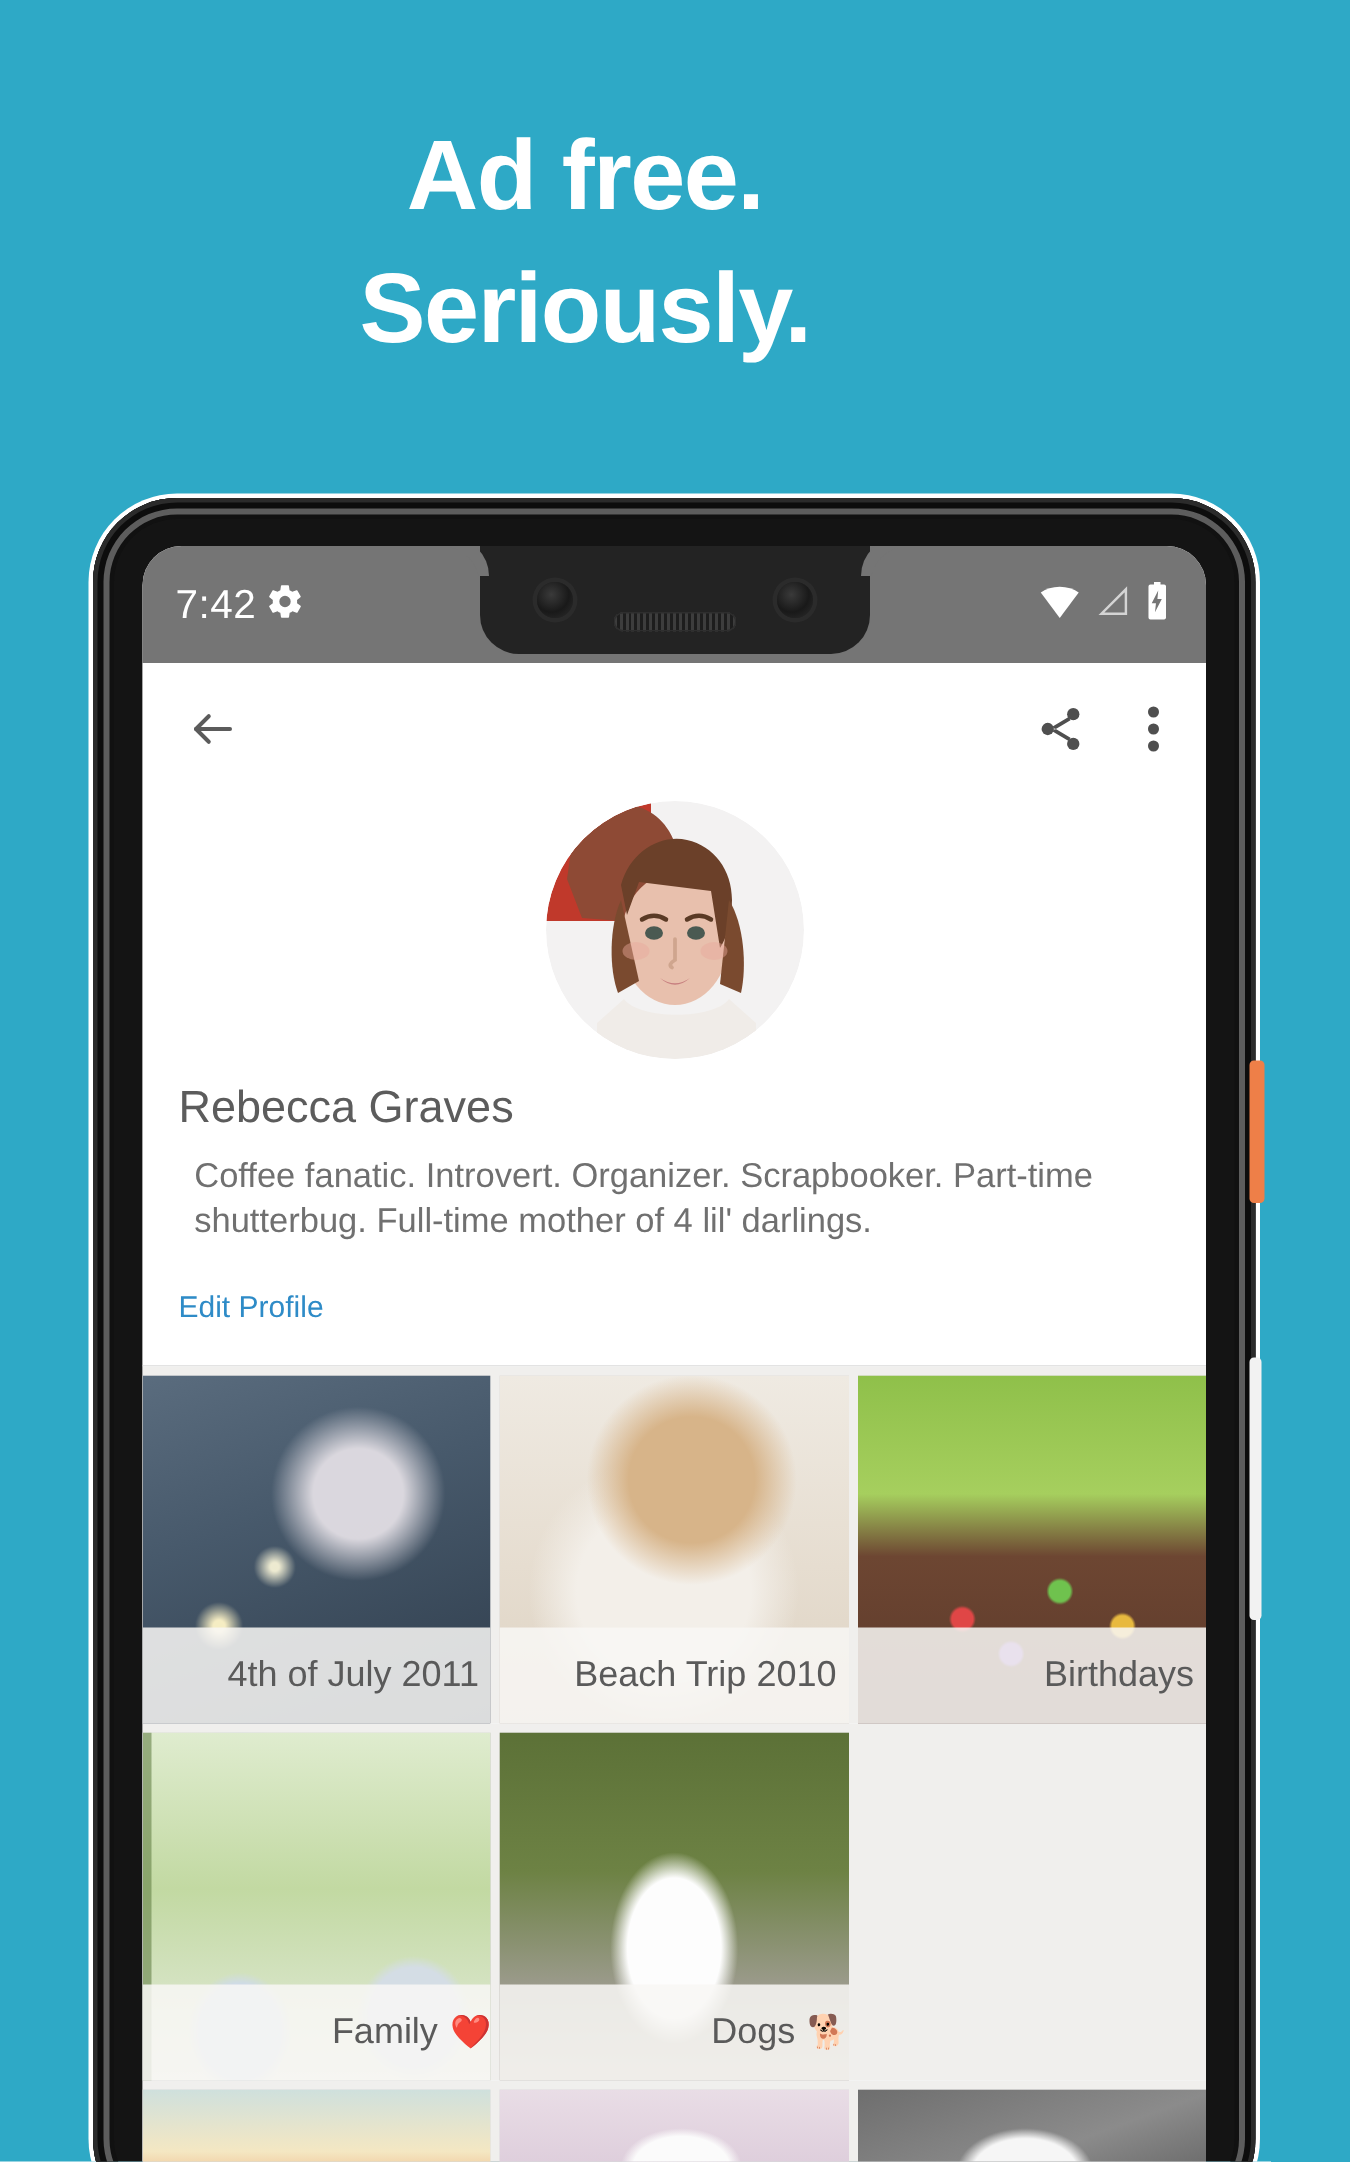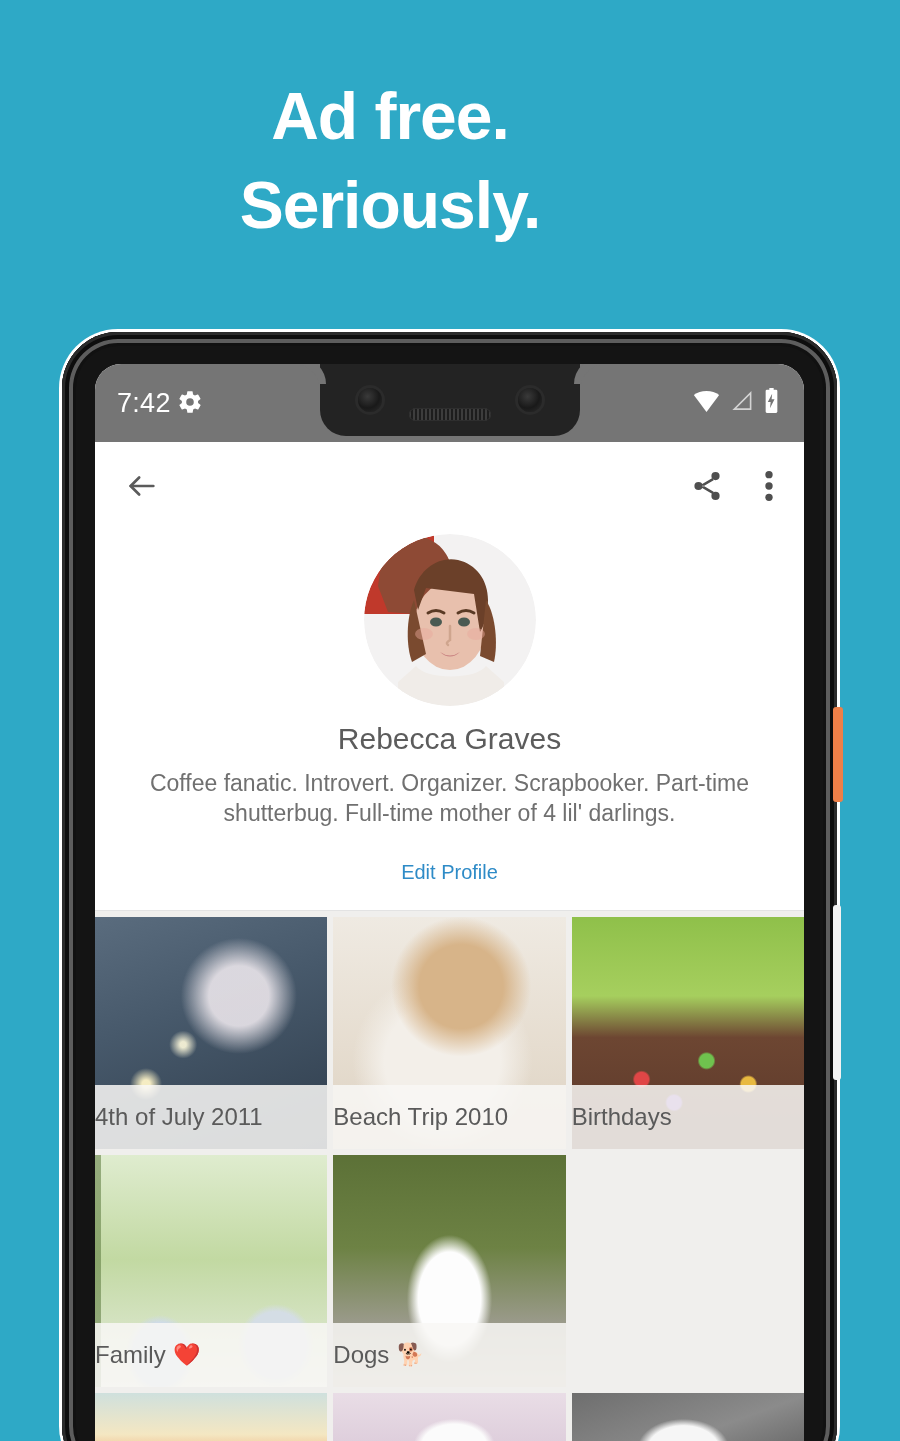--- a/index.html
+++ b/index.html
@@ -86,21 +86,21 @@
     position: relative;
     height: 78px;
     background: #757575;
     display: flex;
     align-items: center;
     padding: 0 22px;
     color: #ffffff;
   }
   .status-left {
     display: flex;
-    align-items: flex-end;
+    align-items: flex-start;
     gap: 6px;
     z-index: 3;
   }
   .status-time { font-size: 27px; font-weight: normal; letter-spacing: 0.3px; }
   .status-right {
     position: absolute;
     right: 24px;
     display: flex;
     align-items: center;
     gap: 10px;
@@ -156,21 +156,20 @@
     display: flex;
     align-items: center;
     padding: 0 30px;
   }
   .toolbar-spacer { flex: 1; }
   .toolbar-actions { display: flex; align-items: center; gap: 40px; }
 
   
   .profile {
     background: #ffffff;
-    text-align: center;
     padding: 0 24px 26px;
     border-bottom: 1px solid #e3e3e3;
   }
   .avatar {
     width: 172px; height: 172px;
     border-radius: 50%;
     margin: 0 auto 16px;
     overflow: hidden;
     background: #ffffff;
     position: relative;
@@ -214,21 +213,21 @@
     position: absolute;
     inset: 0;
   }
   .album-label {
     position: absolute;
     left: 0; right: 0; bottom: 0;
     height: 64px;
     background: rgba(248,247,245,0.86);
     display: flex;
     align-items: center;
-    justify-content: flex-start;
+    justify-content: flex-end;
     gap: 8px;
     font-size: 24px;
     color: #5a5a5a;
   }
   .album-emoji { font-size: 22px; }
 
   
   .album-grid.partial .album-tile { height: 90px; }
 
   

